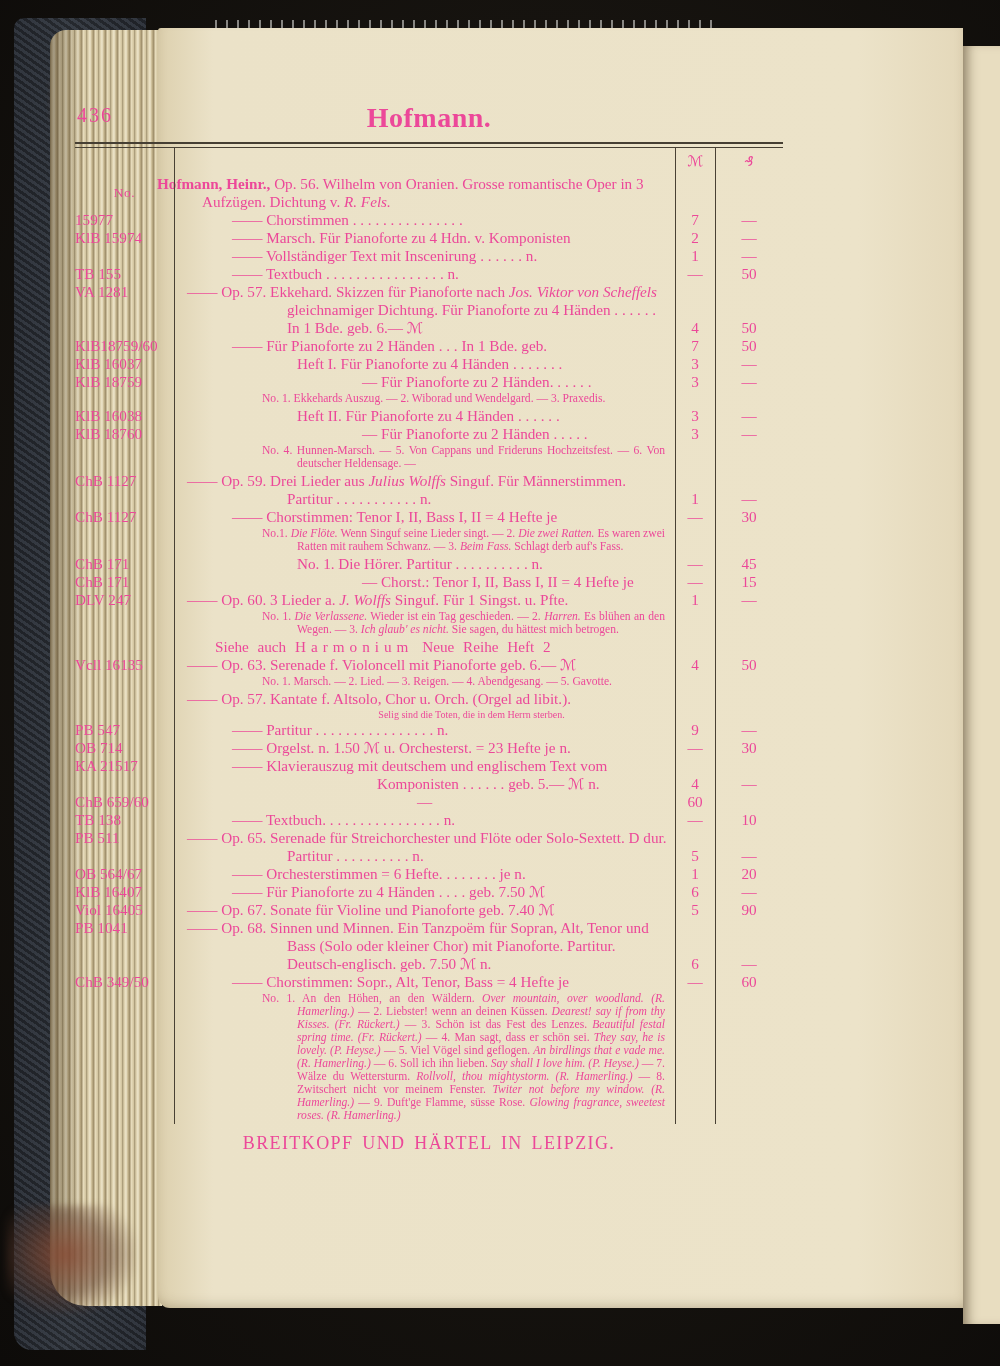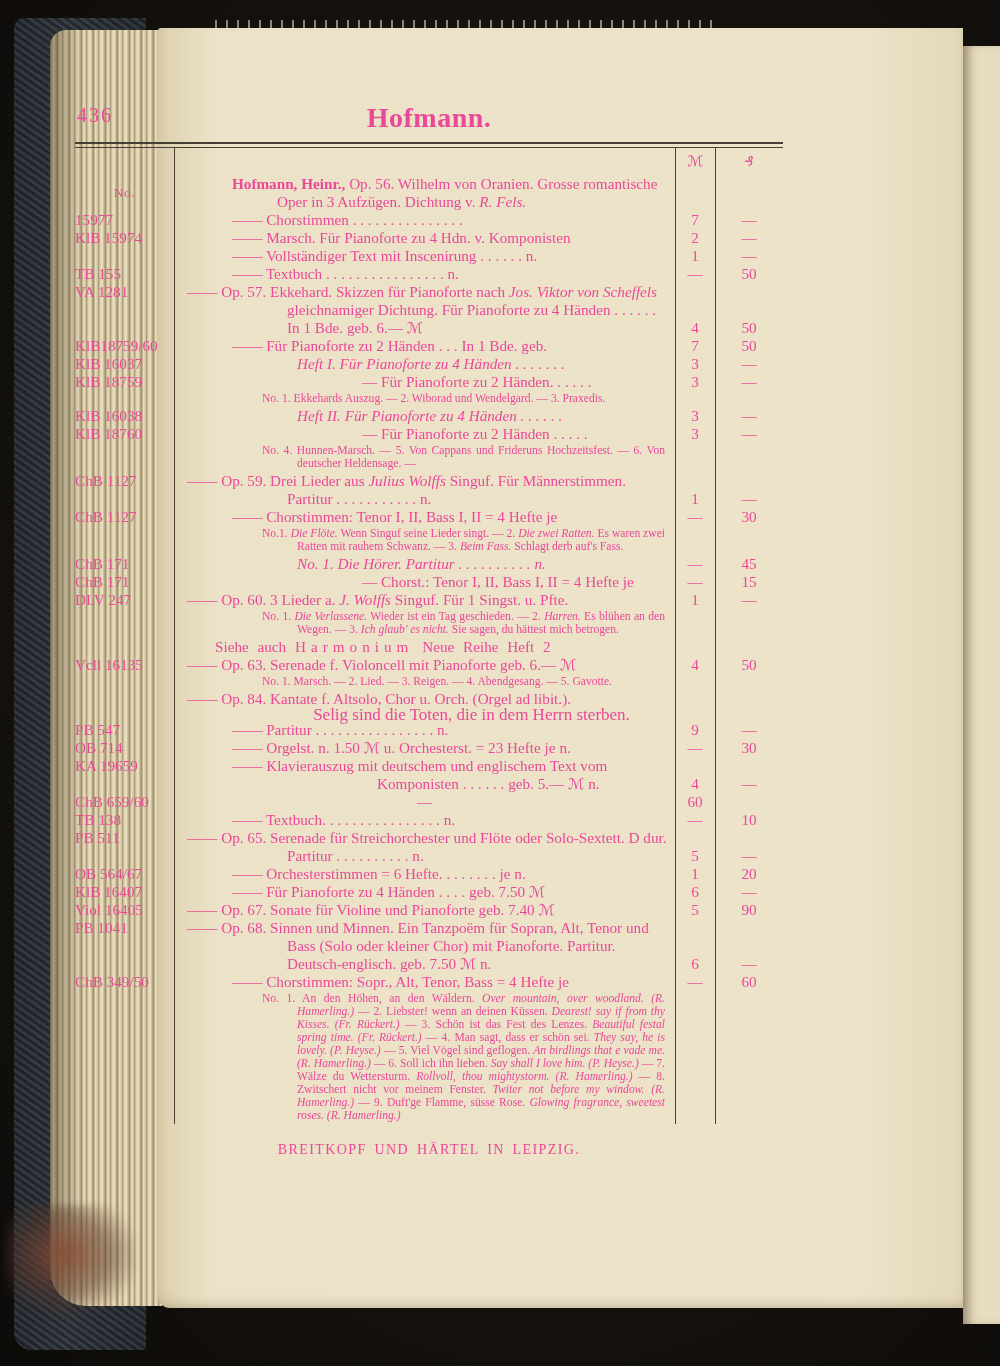--- a/index.html
+++ b/index.html
@@ -63,33 +63,33 @@
   .tbl{position:relative;font-size:15.2px;line-height:18px;}
   .vr{position:absolute;top:0;bottom:0;width:1.2px;background:#494134;}
   .vr.a{left:99px}.vr.b{left:600px}.vr.c{left:640px}
   .thead,.trow{display:grid;grid-template-columns:99px 501px 40px 68px;}
   .thead{font-size:13.5px;padding:4px 0 3px;height:20px;}
   .h-no{text-align:center;letter-spacing:.5px;margin-top:32px;}
   .h-m,.h-pf{text-align:center;font-style:italic;font-size:14.5px;font-family:"DejaVu Serif","DejaVu Sans",serif;}
   .cell-no{text-align:left;padding-right:12px;align-self:start;white-space:nowrap;}
   .cell-m,.cell-pf{text-align:center;align-self:end;}
   .cell-txt{padding-right:6px;}
-  .head .cell-txt{padding-left:85px;text-indent:-45px;margin-left:18px;}
+  .head .cell-txt{padding-left:28px;text-indent:-45px;}
   .op   .cell-txt{padding-left:113px;text-indent:-100px;}
   .sub  .cell-txt{padding-left:203px;text-indent:-145px;}
-  .heft .cell-txt{padding-left:123px;font-style:italic;}
+  .heft .cell-txt{padding-left:123px;}
   .heft2 .cell-txt{padding-left:188px;}
   .note .cell-txt{padding:1px 10px 2px 123px;text-indent:-35px;font-size:11.6px;line-height:13px;text-align:justify;}
-  .cnote .cell-txt{font-size:17px;line-height:13px;text-align:center;padding-left:100px;}
+  .cnote .cell-txt{font-size:10px;line-height:13px;text-align:center;padding-left:100px;}
   .see .cell-txt{padding-left:41px;word-spacing:5px;}
   .sp{letter-spacing:5px;}
   .it{font-style:italic;}
   .bd{font-weight:bold;}
   .mk{font-family:"DejaVu Serif","DejaVu Sans",serif;font-style:italic;}
-  .footer{text-align:center;font-size:14px;letter-spacing:1.4px;margin-top:18px;word-spacing:3px;}
+  .footer{text-align:center;font-size:18px;letter-spacing:1.4px;margin-top:9px;word-spacing:3px;}
 </style>
 </head>
 <body>
 
 <div class="cover"></div>
 <div class="leather-tl"></div>
 <div class="fan"></div>
 <div class="leather-bl"></div>
 <div class="top-edge-specks"></div>
 <div class="sheet"></div>
@@ -248,21 +248,21 @@
           <div class="cell-pf">50</div>
         </div>
         <div class="trow note">
           <div class="cell-no"></div>
           <div class="cell-txt"><span>No. 1. Marsch. — 2. Lied. — 3. Reigen. — 4. Abendgesang. — 5. Gavotte.</span></div>
           <div class="cell-m"></div>
           <div class="cell-pf"></div>
         </div>
         <div class="trow op">
           <div class="cell-no"></div>
-          <div class="cell-txt"><span>—— Op. 84. Kantate f. Altsolo, Chor u. Orch. (Orgel ad libit.).</span></div>
+          <div class="cell-txt"><span>—— Op. 57. Kantate f. Altsolo, Chor u. Orch. (Orgel ad libit.).</span></div>
           <div class="cell-m"></div>
           <div class="cell-pf"></div>
         </div>
         <div class="trow cnote">
           <div class="cell-no"></div>
           <div class="cell-txt"><span>Selig sind die Toten, die in dem Herrn sterben.</span></div>
           <div class="cell-m"></div>
           <div class="cell-pf"></div>
         </div>
         <div class="trow sub">
@@ -271,21 +271,21 @@
           <div class="cell-m">9</div>
           <div class="cell-pf">—</div>
         </div>
         <div class="trow sub">
           <div class="cell-no">OB 714</div>
           <div class="cell-txt"><span>—— Orgelst. n. 1.50 </span><span class="it mk">ℳ</span><span> u. Orchesterst. = 23 Hefte je n.</span></div>
           <div class="cell-m">—</div>
           <div class="cell-pf">30</div>
         </div>
         <div class="trow sub">
-          <div class="cell-no">KA 19659</div>
+          <div class="cell-no">KA 21517</div>
           <div class="cell-txt"><span>—— Klavierauszug mit deutschem und englischem Text vom Komponisten . . . . . . geb. 5.— </span><span class="it mk">ℳ</span><span> n.</span></div>
           <div class="cell-m">4</div>
           <div class="cell-pf">—</div>
         </div>
         <div class="trow sub">
           <div class="cell-no">ChB 659/60</div>
           <div class="cell-m">—</div>
           <div class="cell-pf">60</div>
         </div>
         <div class="trow sub">

